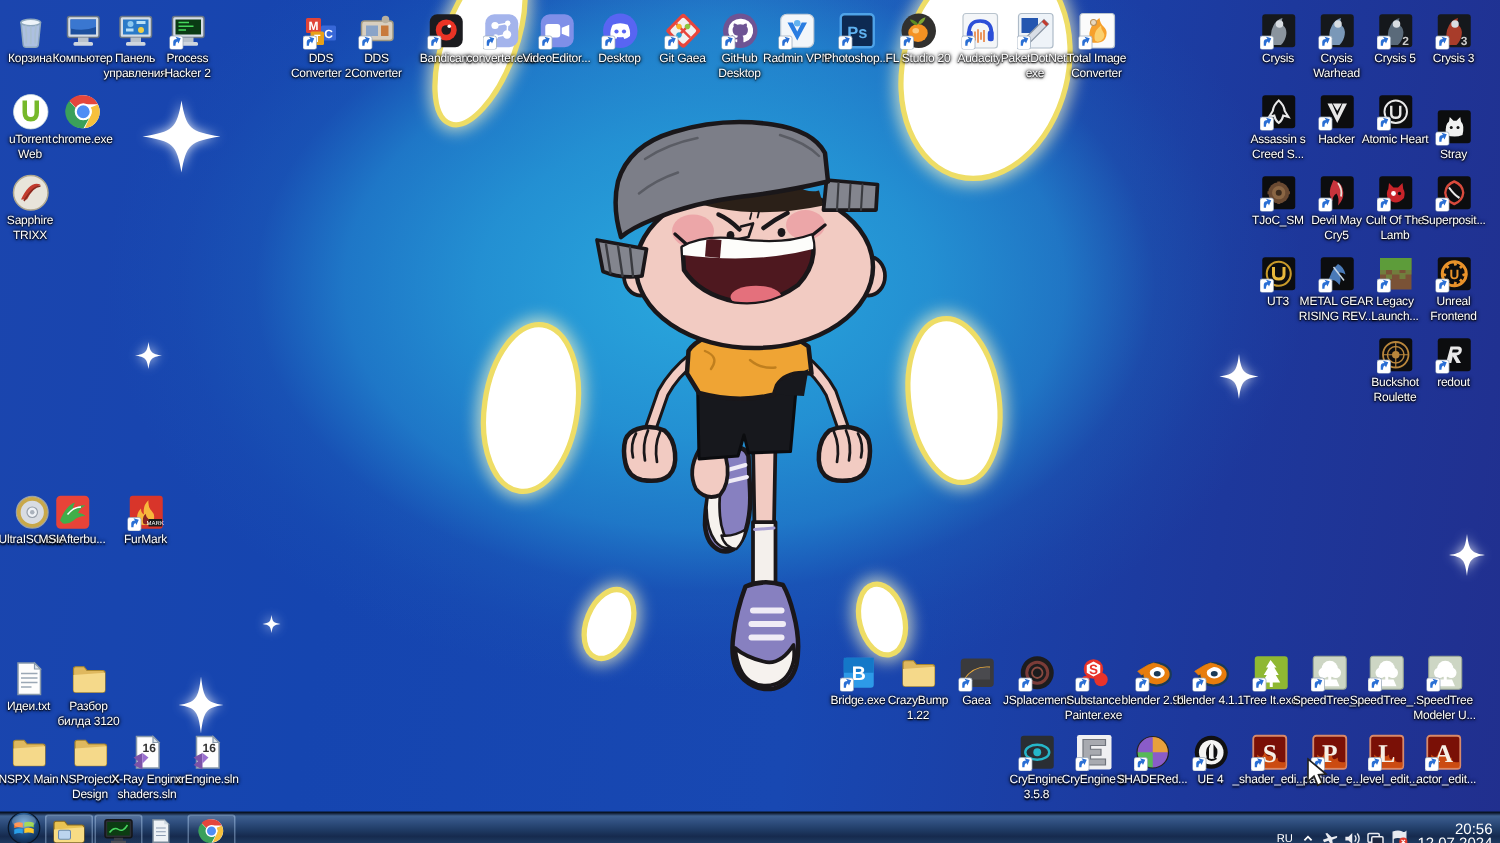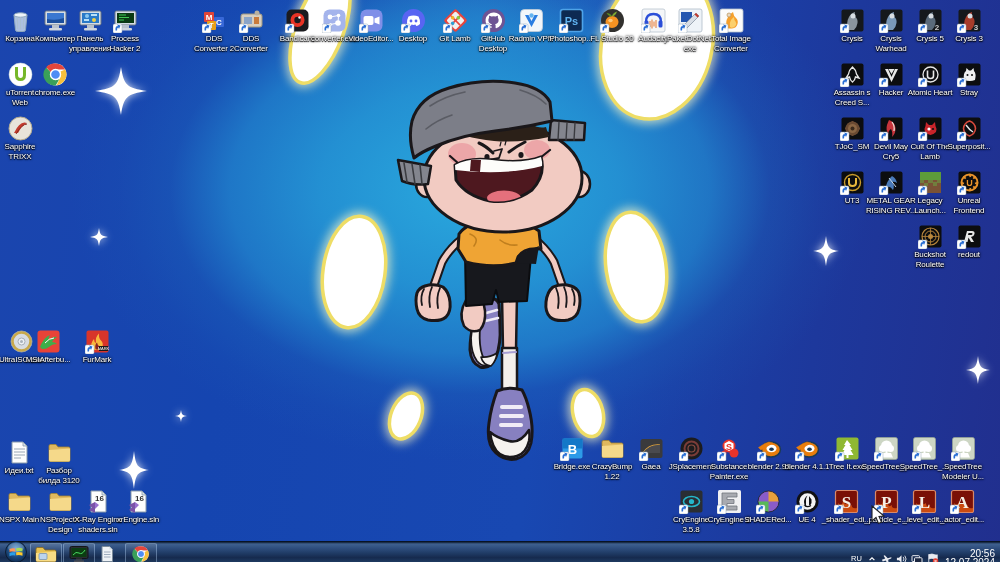--- a/index.html
+++ b/index.html
@@ -310,21 +310,21 @@
           </g>
           <circle cx="12.5" cy="8.5" r="1.8" fill="#8cc63f"></circle>
           <circle cx="8.5" cy="12.5" r="1.8" fill="#f7b32a"></circle>
           <circle cx="12.5" cy="16.5" r="1.8" fill="#2a9fd6"></circle>
         </g>
         <g>
           <rect x="0" y="16" width="9" height="9" rx="1.5" fill="#fff" stroke="#9ab" stroke-width="0.5"></rect>
           <path d="M2.5 22.5 L2.5 20 Q2.5 18 5 18 L4 16.5 L7.5 17.5 L6 21 L5.3 19.6 Q4 19.8 4 22.5 Z" fill="#2a6fd4"></path>
         </g>
       </svg></div>
-    <div class="lb">Git Lamb</div>
+    <div class="lb">Git Gaea</div>
   </div>
 <div class="ico" style="left:461px;top:8px">
     <div class="ig"><svg width="25" height="25" viewBox="0 0 25 25">
         <circle cx="12.5" cy="12.5" r="11.5" fill="#6e5494"></circle>
         <path d="M12.5 4.5 a8 8 0 0 0-2.5 15.6 c.4.1.5-.2.5-.4 v-1.5 c-2.2.5-2.7-1-2.7-1 -.4-.9-.9-1.2-.9-1.2 -.7-.5.1-.5.1-.5 .8.1 1.2.8 1.2.8 .7 1.2 1.9.9 2.3.7 .1-.5.3-.9.5-1.1 -1.8-.2-3.6-.9-3.6-4 0-.9.3-1.6.8-2.1 -.1-.2-.4-1 .1-2.1 0 0 .7-.2 2.2.8 a7.6 7.6 0 0 1 4 0 c1.5-1 2.2-.8 2.2-.8 .5 1.1.2 1.9.1 2.1 .5.5.8 1.2.8 2.1 0 3.1-1.8 3.8-3.6 4 .3.3.6.8.6 1.6 v2.3 c0 .2.1.5.6.4 A8 8 0 0 0 12.5 4.5 Z" fill="#fff"></path>
         <g>
           <rect x="0" y="16" width="9" height="9" rx="1.5" fill="#fff" stroke="#9ab" stroke-width="0.5"></rect>
           <path d="M2.5 22.5 L2.5 20 Q2.5 18 5 18 L4 16.5 L7.5 17.5 L6 21 L5.3 19.6 Q4 19.8 4 22.5 Z" fill="#2a6fd4"></path>
         </g>
       </svg></div>
@@ -489,21 +489,21 @@
         <rect x="1.5" y="1.5" width="22" height="22" rx="2" fill="#0c0d0f"></rect>
         <circle cx="12.5" cy="12.5" r="7.5" fill="none" stroke="#e8e8e8" stroke-width="1.3"></circle>
         <path d="M9.5 8.5 L9.5 14 Q9.5 16.5 12.5 16.5 Q15.5 16.5 15.5 14 L15.5 8.5" stroke="#e8e8e8" stroke-width="1.6" fill="none"></path>
         <g>
           <rect x="0" y="16" width="9" height="9" rx="1.5" fill="#fff" stroke="#9ab" stroke-width="0.5"></rect>
           <path d="M2.5 22.5 L2.5 20 Q2.5 18 5 18 L4 16.5 L7.5 17.5 L6 21 L5.3 19.6 Q4 19.8 4 22.5 Z" fill="#2a6fd4"></path>
         </g>
       </svg></div>
     <div class="lb">Atomic Heart</div>
   </div>
-<div class="ico" style="left:937px;top:62px">
+<div class="ico" style="left:937px;top:72px">
     <div class="ig"><svg width="25" height="25" viewBox="0 0 25 25">
         <rect x="1.5" y="1.5" width="22" height="22" rx="2" fill="#0c0d0f"></rect>
         <path d="M7 18 Q6 11 9 9 L9.5 6 L12 8.5 L14 8.5 L16.5 6 L17 9 Q19.5 11.5 18 18 Q13 20 7 18 Z" fill="#f0f0f0"></path>
         <circle cx="10.5" cy="13" r="1" fill="#111"></circle>
         <circle cx="15" cy="13" r="1" fill="#111"></circle>
         <g>
           <rect x="0" y="16" width="9" height="9" rx="1.5" fill="#fff" stroke="#9ab" stroke-width="0.5"></rect>
           <path d="M2.5 22.5 L2.5 20 Q2.5 18 5 18 L4 16.5 L7.5 17.5 L6 21 L5.3 19.6 Q4 19.8 4 22.5 Z" fill="#2a6fd4"></path>
         </g>
       </svg></div>

